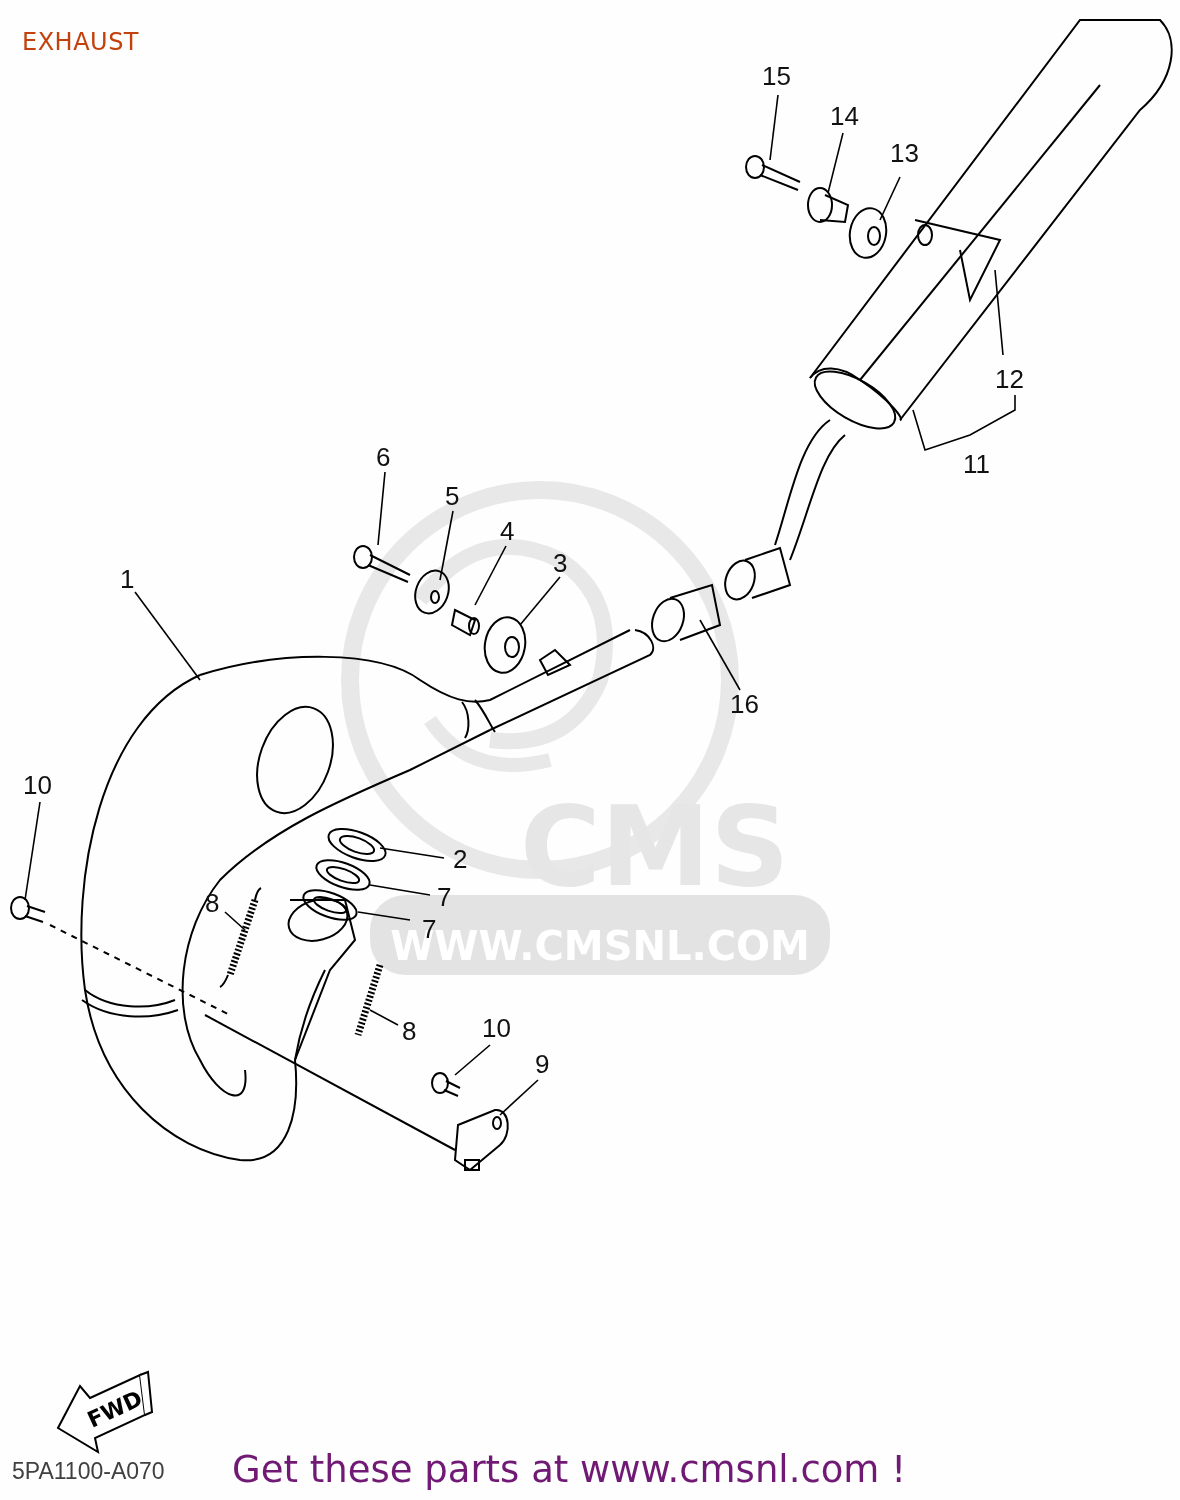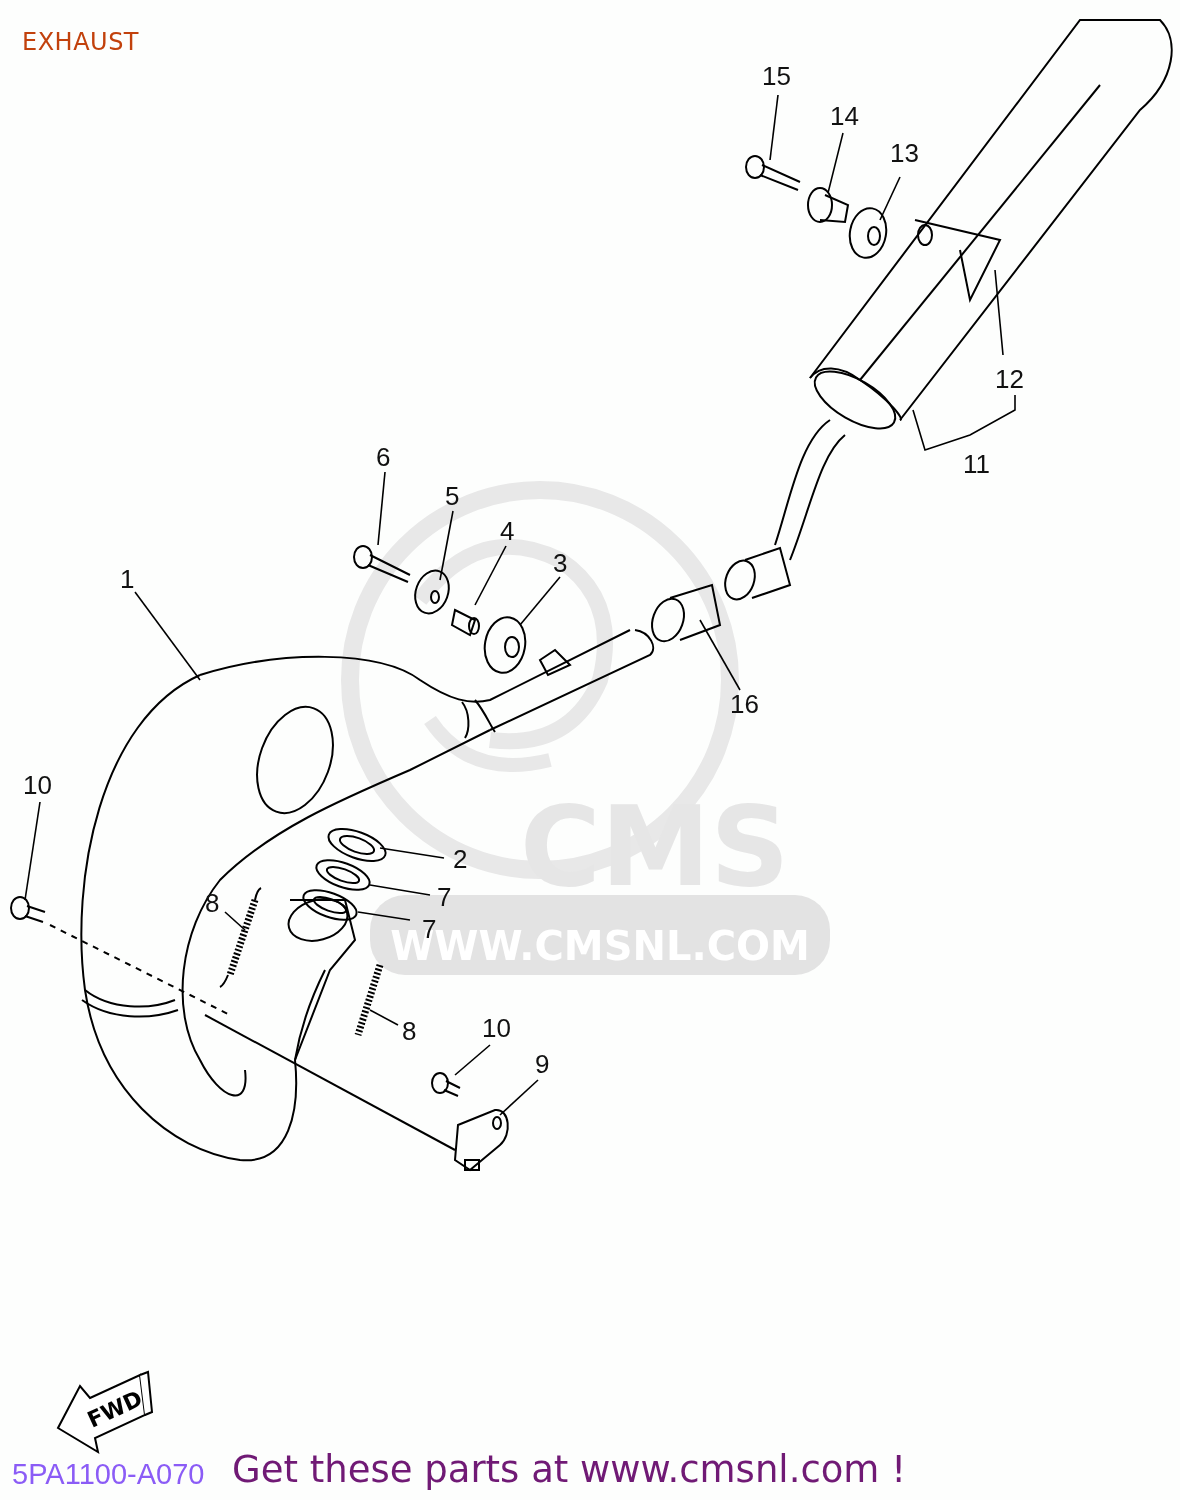--- a/index.html
+++ b/index.html
@@ -1,21 +1,21 @@
 <!DOCTYPE html>
 <html><head>
 <meta charset="utf-8">
 <style>
   html, body { margin:0; padding:0; background:#fdfefd; }
   body { width:1180px; height:1500px; position:relative; overflow:hidden; font-family:"Liberation Sans", sans-serif; }
   .title { position:absolute; left:22px; top:16px; font-size:24px; color:#c2410c; letter-spacing:0.5px; font-family:"DejaVu Sans", sans-serif;margin-top:12px; }
   .diagram { position:absolute; left:0; top:0; width:1180px; height:1500px; }
   .callout { font-family:"Liberation Sans", sans-serif; font-size:26px; fill:#111; }
   .wm-text { font-family:"DejaVu Sans", sans-serif; font-weight:bold; fill:#e6e6e6; }
-  .code { position:absolute; left:12px; top:1458px; font-size:29px; color:#8b5cf6; font-family:"Liberation Sans", sans-serif; }
+  .code { position:absolute; left:12px; top:1458px; font-size:23px; color:#404040; font-family:"Liberation Sans", sans-serif; }
   .promo { position:absolute; left:232px; top:1448px; font-size:37px; color:#701a75; font-family:"DejaVu Sans", sans-serif; }
   .fwd { position:absolute; left:50px; top:1360px; }
   .fwd-text { font-family:"DejaVu Sans", sans-serif; font-weight:bold; font-size:22px; fill:#000; }
 </style>
 </head>
 <body>
 
 <div class="title">EXHAUST</div>
 
 <svg class="diagram" viewBox="0 0 1180 1500" xmlns="http://www.w3.org/2000/svg">

